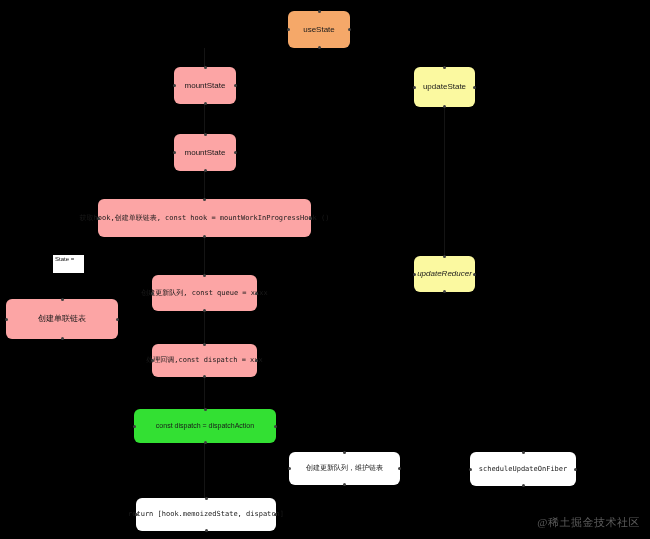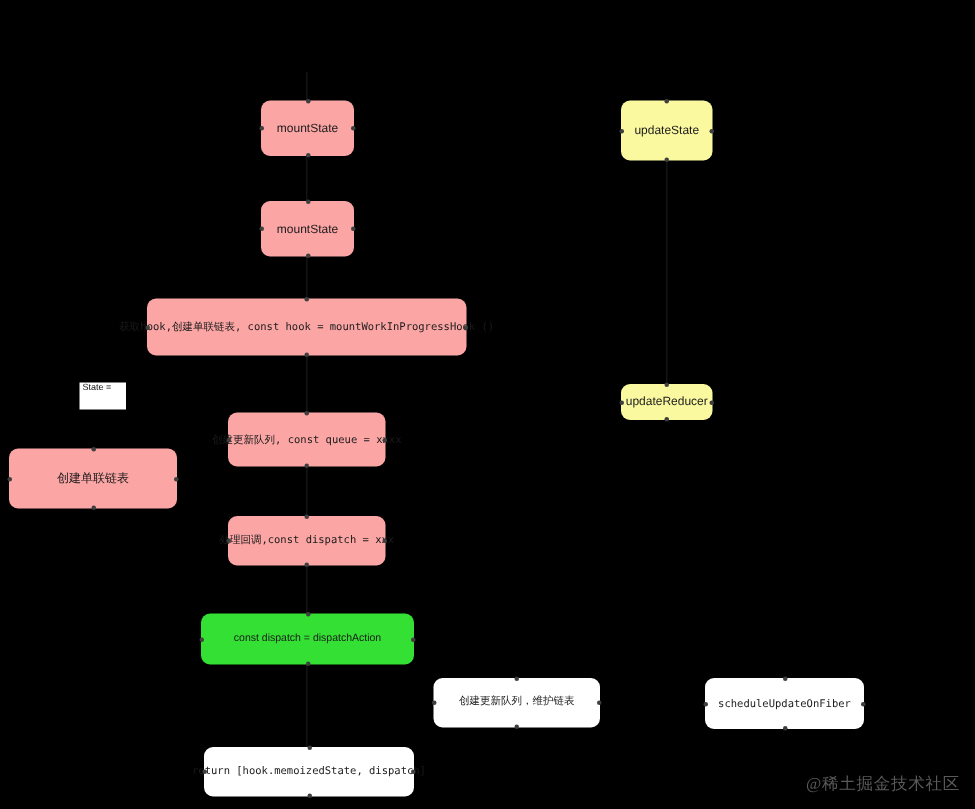--- a/index.html
+++ b/index.html
@@ -87,20 +87,27 @@
 
   <div class="edge" style="left:204px; top:48px; width:1px; height:20px;"></div>
   <div class="edge" style="left:204px; top:104px; width:1px; height:30px;"></div>
   <div class="edge" style="left:204px; top:171px; width:1px; height:28px;"></div>
   <div class="edge" style="left:204px; top:237px; width:1px; height:38px;"></div>
   <div class="edge" style="left:204px; top:311px; width:1px; height:33px;"></div>
   <div class="edge" style="left:204px; top:377px; width:1px; height:32px;"></div>
   <div class="edge" style="left:204px; top:443px; width:1px; height:55px;"></div>
   <div class="edge" style="left:444px; top:107px; width:1px; height:148px;"></div>
 
+  <div class="node sans n-orange" style="left:288px; top:11px; width:62px; height:37px; font-size:8px;">
+    <span class="port top"></span>
+    <span class="port bottom"></span>
+    <span class="port left"></span>
+    <span class="port right"></span>
+    <span>useState</span>
+  </div>
 
   <div class="node sans n-cyan" style="left:174px; top:67px; width:62px; height:37px; font-size:8px;">
     <span class="port top"></span>
     <span class="port bottom"></span>
     <span class="port left"></span>
     <span class="port right"></span>
     <span>mountState</span>
   </div>
 
   <div class="node sans n-yellow" style="left:414px; top:67px; width:61px; height:40px; font-size:8px;">
@@ -132,21 +139,21 @@
   </div>
 
   <div class="node mono n-cyan" style="left:152px; top:275px; width:105px; height:36px; font-size:7px;">
     <span class="port top"></span>
     <span class="port bottom"></span>
     <span class="port left"></span>
     <span class="port right"></span>
     <span>创建更新队列, const queue = xxxx</span>
   </div>
 
-  <div class="node sans n-yellow" style="left:414px; top:256px; width:61px; height:24px; font-size:8px;">
+  <div class="node sans n-yellow" style="left:414px; top:256px; width:61px; height:36px; font-size:8px;font-style:italic;">
     <span class="port top"></span>
     <span class="port bottom"></span>
     <span class="port left"></span>
     <span class="port right"></span>
     <span>updateReducer</span>
   </div>
 
   <div class="node sans n-cyan" style="left:6px; top:299px; width:112px; height:40px; font-size:8px;">
     <span class="port top"></span>
     <span class="port bottom"></span>

